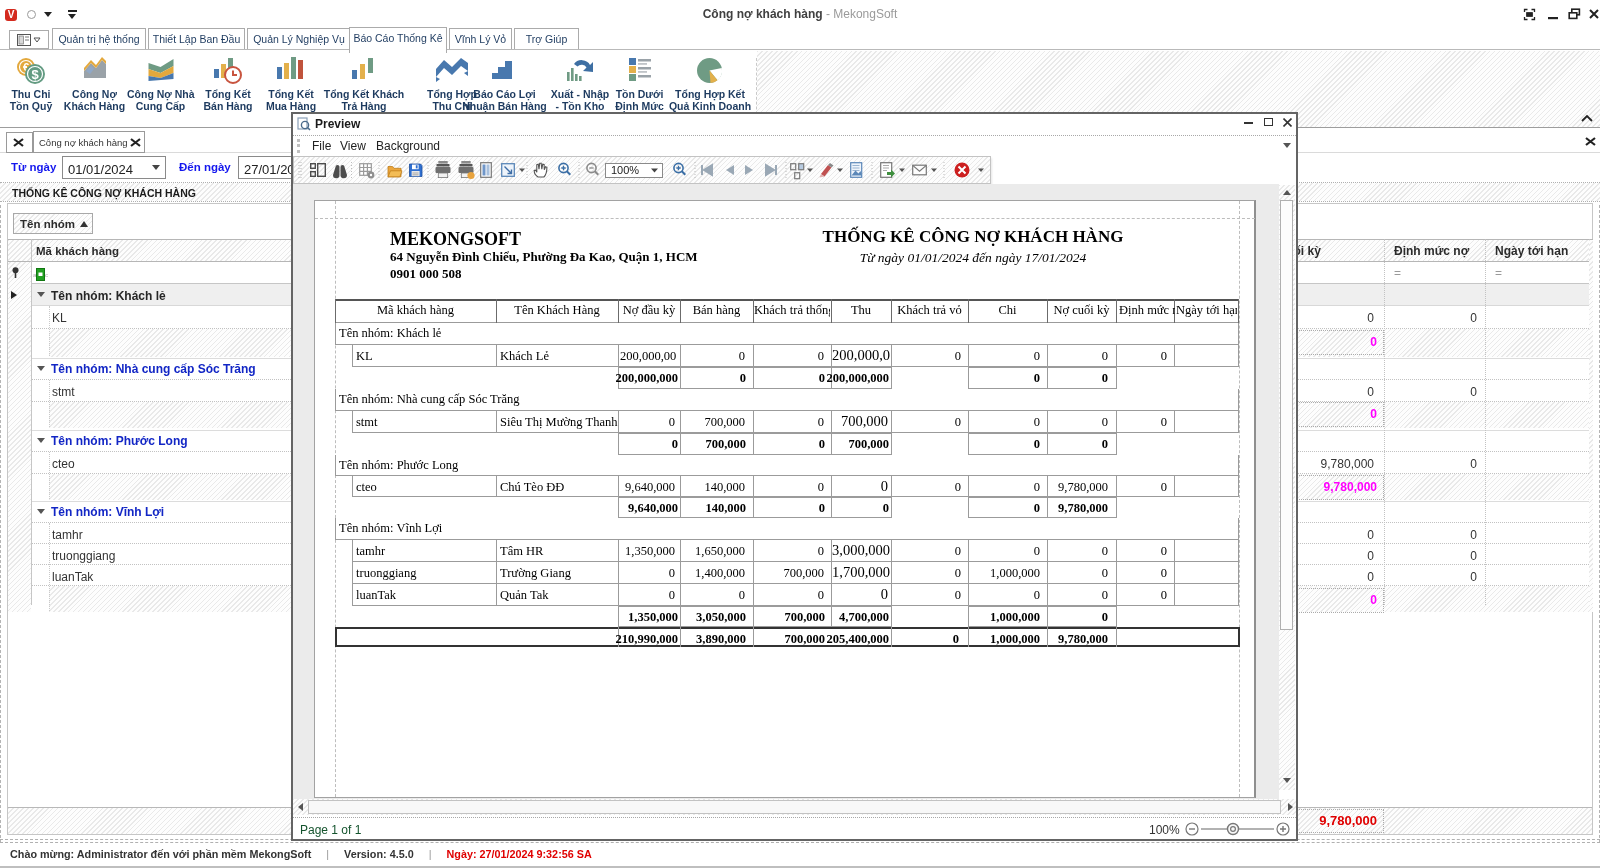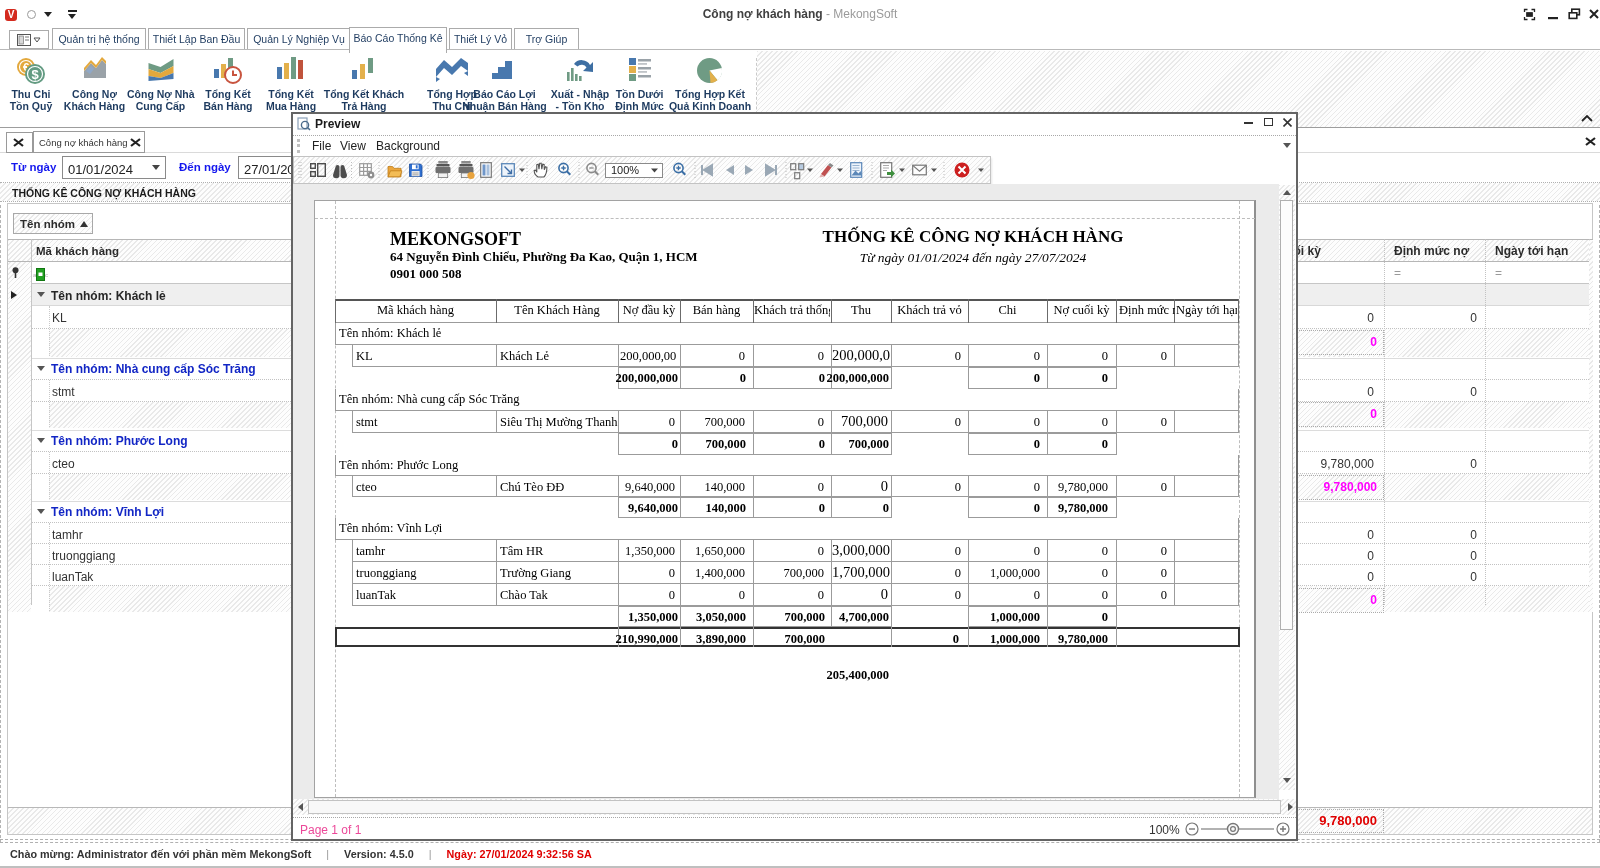--- a/index.html
+++ b/index.html
@@ -85,21 +85,21 @@
   <rect x="0.5" y="0.5" width="13" height="11" fill="#fff" stroke="#555"></rect>
   <rect x="2" y="2" width="4.5" height="8" fill="#d8d8d8" stroke="#777" stroke-width="0.7"></rect>
   <rect x="8" y="2" width="4" height="2" fill="#bbb"></rect>
   <rect x="8" y="5" width="4" height="2" fill="#bbb"></rect>
   <path d="M17 4 h6 l-3 4 z" fill="#fff" stroke="#555" stroke-width="1"></path>
 </svg>
 <div class="rtab" style="left:52px; width:94px;">Quản trị hệ thống</div>
 <div class="rtab" style="left:148px; width:97px;">Thiết Lập Ban Đầu</div>
 <div class="rtab" style="left:247px; width:104px;">Quản Lý Nghiệp Vụ</div>
 <div class="rtab active" style="left:349px; width:98px;">Báo Cáo Thống Kê</div>
-<div class="rtab" style="left:449px; width:63px;">Thiết Lý Vỏ</div>
+<div class="rtab" style="left:449px; width:63px;">Vĩnh Lý Vỏ</div>
 <div class="rtab" style="left:514px; width:65px;">Trợ Giúp</div>
 <div id="tabrowline" class="abs"></div>
 
 <div id="ribbon" class="abs"></div>
 
 <div class="ritem abs" style="left:2px;width:58px;">
   <svg width="30" height="28" viewBox="0 0 30 28">
     <circle cx="10" cy="10" r="9" fill="#e3a83c"></circle>
       <circle cx="10" cy="10" r="6.5" fill="none" stroke="#fff" stroke-width="1.2"></circle>
     <text x="10" y="14" font-size="11" font-weight="bold" fill="#fff" text-anchor="middle" font-family="Liberation Sans, sans-serif">€</text>
@@ -488,21 +488,21 @@
 <div class="abs" style="left:314px;top:200px;width:942px;height:598px;background:#fff;border:1px solid #a2a2a2;border-right:2px solid #8f8f8f;"></div>
 <div class="abs" style="left:335px;top:201px;height:596px;border-left:1px dashed #bdbdbd;"></div>
 <div class="abs" style="left:1239px;top:201px;height:596px;border-left:1px dashed #bdbdbd;"></div>
 <div class="abs" style="left:315px;top:218px;width:940px;border-top:1px dashed #bdbdbd;"></div>
 </div>
 <div id="rep" class="abs" style="left:0;top:0;width:0;height:0;z-index:12;font-family:'Liberation Serif',serif;color:#000;">
 <div class="abs b ser" style="left:390px;top:229px;font-size:18px;">MEKONGSOFT</div>
 <div class="abs b ser" style="left:390px;top:249px;font-size:13px;">64 Nguyễn Đình Chiểu, Phường Đa Kao, Quận 1, HCM</div>
 <div class="abs b ser" style="left:390px;top:266px;font-size:13px;">0901 000 508</div>
 <div class="abs b ser" style="left:790px;top:227px;width:366px;font-size:17px;text-align:center;">THỐNG KÊ CÔNG NỢ KHÁCH HÀNG</div>
-<div class="abs ser" style="left:790px;top:250px;width:366px;font-size:13.5px;font-style:italic;text-align:center;">Từ ngày 01/01/2024 đến ngày 27/07/2024</div>
+<div class="abs ser" style="left:790px;top:250px;width:366px;font-size:13.5px;font-style:italic;text-align:center;">Từ ngày 01/01/2024 đến ngày 17/01/2024</div>
 <div class="abs" style="left:335px;top:299px;width:903px;border-top:2px solid #555;"></div>
 <div class="abs" style="left:335px;top:322px;width:903px;border-top:1px solid #9b9b9b;"></div>
 <div class="abs" style="left:335px;top:299px;height:24px;border-left:1px solid #6b6b6b;"></div>
 <div class="abs" style="left:496px;top:299px;height:24px;border-left:1px solid #6b6b6b;"></div>
 <div class="abs" style="left:618px;top:299px;height:24px;border-left:1px solid #6b6b6b;"></div>
 <div class="abs" style="left:680px;top:299px;height:24px;border-left:1px solid #6b6b6b;"></div>
 <div class="abs" style="left:753px;top:299px;height:24px;border-left:1px solid #6b6b6b;"></div>
 <div class="abs" style="left:831px;top:299px;height:24px;border-left:1px solid #6b6b6b;"></div>
 <div class="abs" style="left:891px;top:299px;height:24px;border-left:1px solid #6b6b6b;"></div>
 <div class="abs" style="left:968px;top:299px;height:24px;border-left:1px solid #6b6b6b;"></div>
@@ -713,21 +713,21 @@
 <div class="abs" style="left:680px;top:584px;height:22px;border-left:1px solid #9b9b9b;"></div>
 <div class="abs" style="left:753px;top:584px;height:22px;border-left:1px solid #9b9b9b;"></div>
 <div class="abs" style="left:831px;top:584px;height:22px;border-left:1px solid #9b9b9b;"></div>
 <div class="abs" style="left:891px;top:584px;height:22px;border-left:1px solid #9b9b9b;"></div>
 <div class="abs" style="left:968px;top:584px;height:22px;border-left:1px solid #9b9b9b;"></div>
 <div class="abs" style="left:1047px;top:584px;height:22px;border-left:1px solid #9b9b9b;"></div>
 <div class="abs" style="left:1116px;top:584px;height:22px;border-left:1px solid #9b9b9b;"></div>
 <div class="abs" style="left:1174px;top:584px;height:22px;border-left:1px solid #9b9b9b;"></div>
 <div class="abs" style="left:1238px;top:584px;height:22px;border-left:1px solid #9b9b9b;"></div>
 <div class="rc abs" style="left:356px;top:588px;width:130px;font-size:12.5px;">luanTak</div>
-<div class="rc abs" style="left:500px;top:588px;width:118px;font-size:12.5px;">Chào Tak</div>
+<div class="rc abs" style="left:500px;top:588px;width:118px;font-size:12.5px;">Quản Tak</div>
 <div class="rc rnum abs" style="left:620px;top:588px;width:59px;font-size:12.5px;">0</div>
 <div class="rc rnum abs" style="left:680px;top:588px;width:69px;font-size:12.5px;">0</div>
 <div class="rc rnum abs" style="left:753px;top:588px;width:75px;font-size:12.5px;">0</div>
 <div class="rc rnum abs" style="left:832px;top:586px;width:58px;font-size:14.5px;padding-right:2px;">0</div>
 <div class="rc rnum abs" style="left:891px;top:588px;width:74px;font-size:12.5px;">0</div>
 <div class="rc rnum abs" style="left:968px;top:588px;width:76px;font-size:12.5px;">0</div>
 <div class="rc rnum abs" style="left:1047px;top:588px;width:65px;font-size:12.5px;">0</div>
 <div class="rc rnum abs" style="left:1116px;top:588px;width:55px;font-size:12.5px;">0</div>
 <div class="abs" style="left:618px;top:606px;height:21px;border-left:1px solid #9b9b9b;"></div>
 <div class="abs" style="left:680px;top:606px;height:21px;border-left:1px solid #9b9b9b;"></div>
@@ -754,36 +754,36 @@
 <div class="abs" style="left:618px;top:627px;height:20px;border-left:1px solid #9b9b9b;"></div>
 <div class="abs" style="left:680px;top:627px;height:20px;border-left:1px solid #9b9b9b;"></div>
 <div class="abs" style="left:753px;top:627px;height:20px;border-left:1px solid #9b9b9b;"></div>
 <div class="abs" style="left:891px;top:627px;height:20px;border-left:1px solid #9b9b9b;"></div>
 <div class="abs" style="left:968px;top:627px;height:20px;border-left:1px solid #9b9b9b;"></div>
 <div class="abs" style="left:1047px;top:627px;height:20px;border-left:1px solid #9b9b9b;"></div>
 <div class="abs" style="left:1116px;top:627px;height:20px;border-left:1px solid #9b9b9b;"></div>
 <div class="rc b abs" style="right:-678px;top:632px;font-size:12.5px;overflow:visible;">210,990,000</div>
 <div class="rc rnum b abs" style="left:680px;top:632px;width:70px;font-size:12.5px;">3,890,000</div>
 <div class="rc rnum b abs" style="left:753px;top:632px;width:76px;font-size:12.5px;">700,000</div>
-<div class="rc b abs" style="right:-889px;top:668px;font-size:12.5px;overflow:visible;">205,400,000</div>
+<div class="rc b abs" style="right:-889px;top:632px;font-size:12.5px;overflow:visible;">205,400,000</div>
 <div class="rc rnum b abs" style="left:891px;top:632px;width:72px;font-size:12.5px;">0</div>
 <div class="rc rnum b abs" style="left:968px;top:632px;width:76px;font-size:12.5px;">1,000,000</div>
 <div class="rc rnum b abs" style="left:1047px;top:632px;width:65px;font-size:12.5px;">9,780,000</div>
 </div>
 <div id="pvs" class="abs" style="left:0;top:0;width:0;height:0;z-index:13;">
 <div class="abs hatch" style="left:1279px;top:185px;width:16px;height:605px;"></div>
 <div class="abs" style="left:1283px;top:190px;width:0;height:0;border-left:4px solid transparent;border-right:4px solid transparent;border-bottom:5px solid #555;"></div>
 <div class="abs" style="left:1283px;top:778px;width:0;height:0;border-left:4px solid transparent;border-right:4px solid transparent;border-top:5px solid #555;"></div>
 <div class="abs" style="left:1280px;top:200px;width:13px;height:430px;background:#fdfdfd;border:1px solid #b0b0b0;"></div>
 <div class="abs hatch" style="left:293px;top:799px;width:1003px;height:16px;"></div>
 <div class="abs" style="left:298px;top:803px;width:0;height:0;border-top:4px solid transparent;border-bottom:4px solid transparent;border-right:5px solid #555;"></div>
 <div class="abs" style="left:308px;top:800px;width:973px;height:14px;background:#f8f8f8;border:1px solid #c2c2c2;"></div>
 <div class="abs" style="left:1288px;top:803px;width:0;height:0;border-top:4px solid transparent;border-bottom:4px solid transparent;border-left:5px solid #555;"></div>
 <div class="abs" style="left:293px;top:817px;width:1003px;height:22px;border-top:1px dotted #a8a8a8;"></div>
-<div class="abs" style="left:300px;top:823px;font-size:12px;color:#ec4899;">Page 1 of 1</div>
+<div class="abs" style="left:300px;top:823px;font-size:12px;color:#14532d;">Page 1 of 1</div>
 <div class="abs" style="left:1149px;top:823px;font-size:12px;color:#333;">100%</div>
 <svg class="abs" style="left:1185px;top:822px;" width="105" height="14" viewBox="0 0 105 14">
       <circle cx="7" cy="7" r="6" fill="none" stroke="#777" stroke-width="1.2"></circle>
       <path d="M4 7 h6" stroke="#777" stroke-width="1.4"></path>
       <line x1="16" y1="7" x2="89" y2="7" stroke="#999" stroke-width="1.5"></line>
       <circle cx="48" cy="7" r="5.5" fill="#f8f8f8" stroke="#777" stroke-width="1.4"></circle>
       <circle cx="48" cy="7" r="2.4" fill="none" stroke="#777" stroke-width="1.2"></circle>
       <circle cx="98" cy="7" r="6" fill="none" stroke="#777" stroke-width="1.2"></circle>
       <path d="M95 7 h6 M98 4 v6" stroke="#777" stroke-width="1.4"></path>
     </svg>

